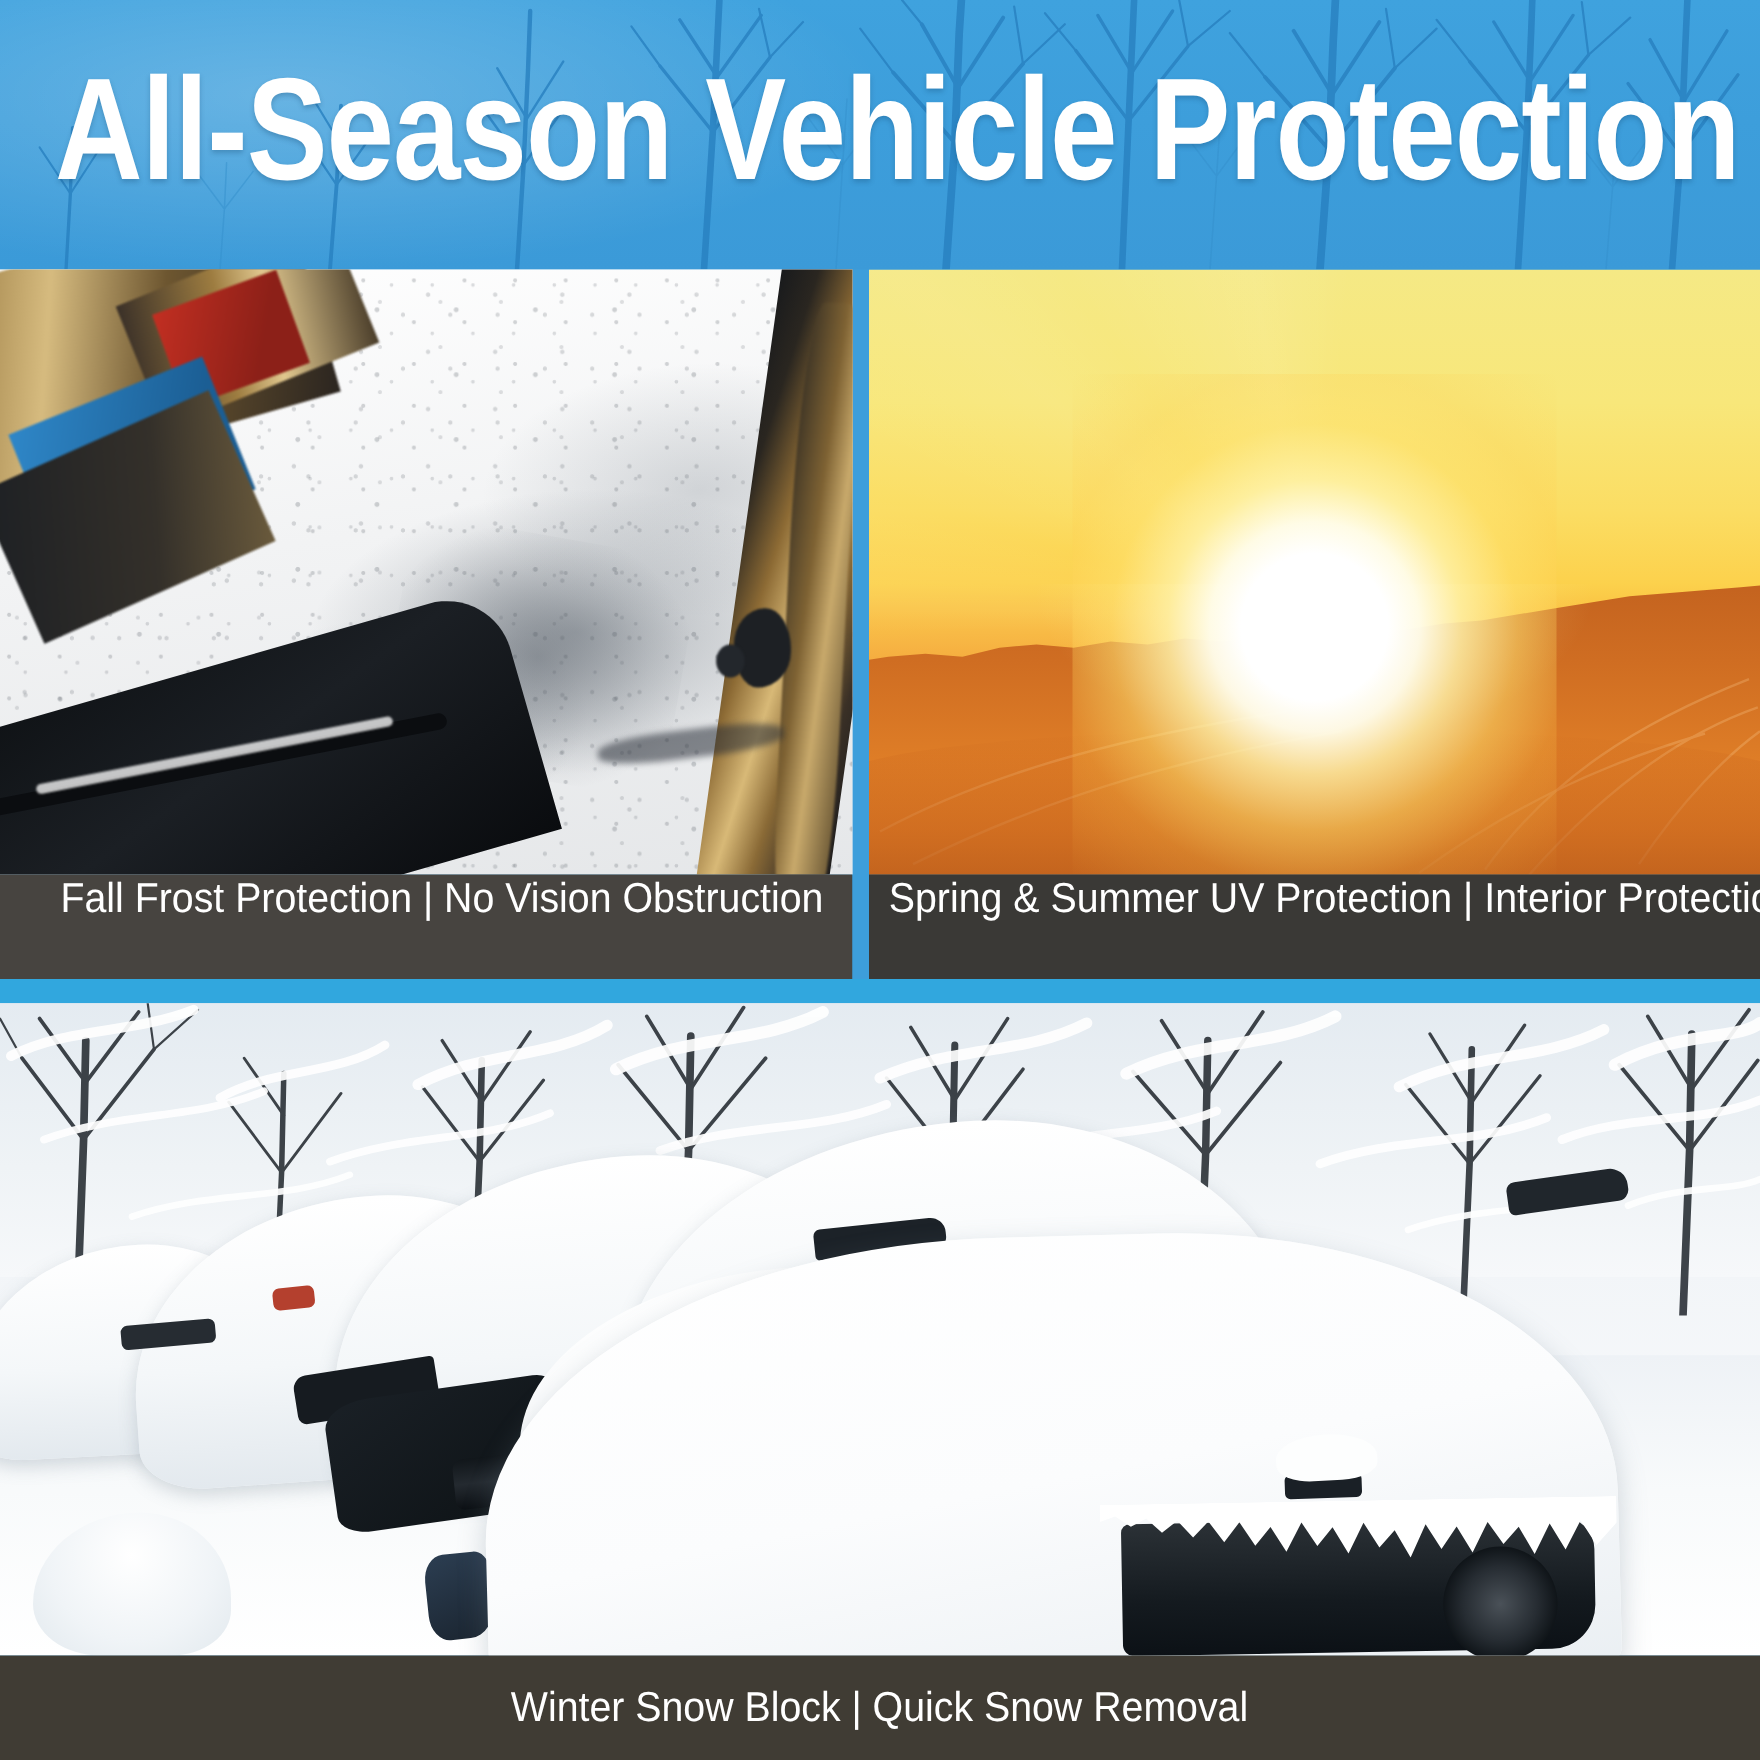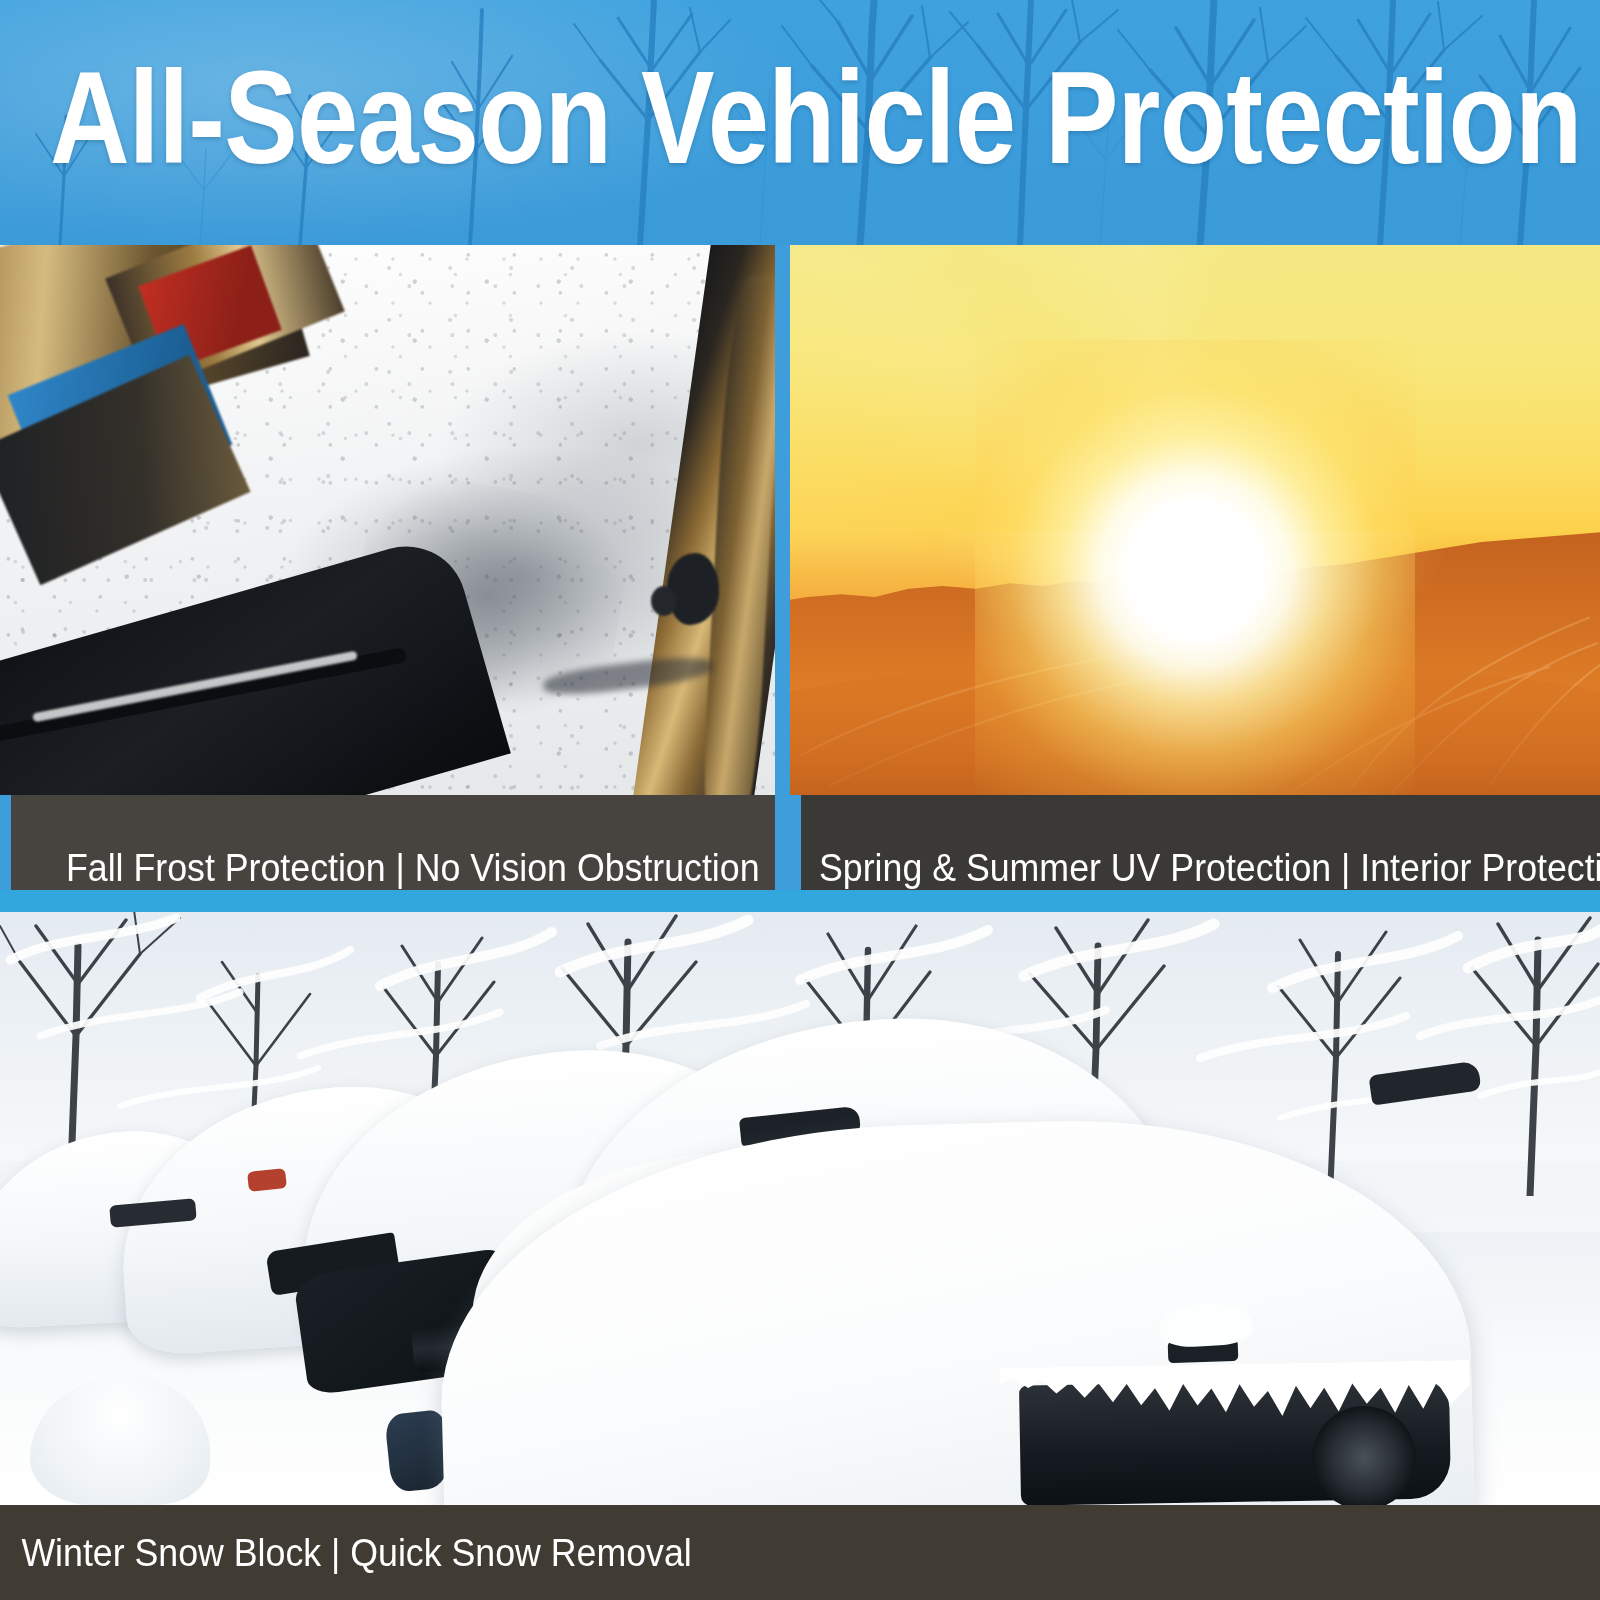--- a/index.html
+++ b/index.html
@@ -76,23 +76,22 @@
     width: 100%;
     height: 550px;
     overflow: hidden;
   }
   .caption-bar {
     position: absolute;
     left: 0; bottom: 0;
     width: 100%;
     height: 95px;
     display: flex;
-    align-items: flex-end;
+    align-items: flex-start;
     box-sizing: border-box;
-    margin-left: 11px;
   }
   .caption-bar.left-cap {
     background: #474440;
     padding-left: 55px;
     justify-content: flex-start;
   }
   .caption-bar.right-cap {
     background: #3a3936;
     padding-left: 18px;
     justify-content: flex-start;
@@ -536,20 +535,21 @@
     background: radial-gradient(ellipse at 50% 30%, #ffffff 0%, #f0f4f7 60%, #e2e9ee 100%);
     border-radius: 54% 46% 30% 34% / 64% 60% 32% 36%;
   }
   .bottom-bar {
     position: absolute;
     left: 0; top: 1505px;
     width: 1600px; height: 95px;
     background: #403c34;
     display: flex;
     align-items: center;
+    justify-content: center;
   }
   .bottom-caption {
     color: #ffffff;
     font-size: 38px;
     line-height: 44px;
     white-space: nowrap;
     transform: scaleX(0.94);
     font-family: "Liberation Sans Narrow", "Liberation Sans", sans-serif;
   }
 </style>

